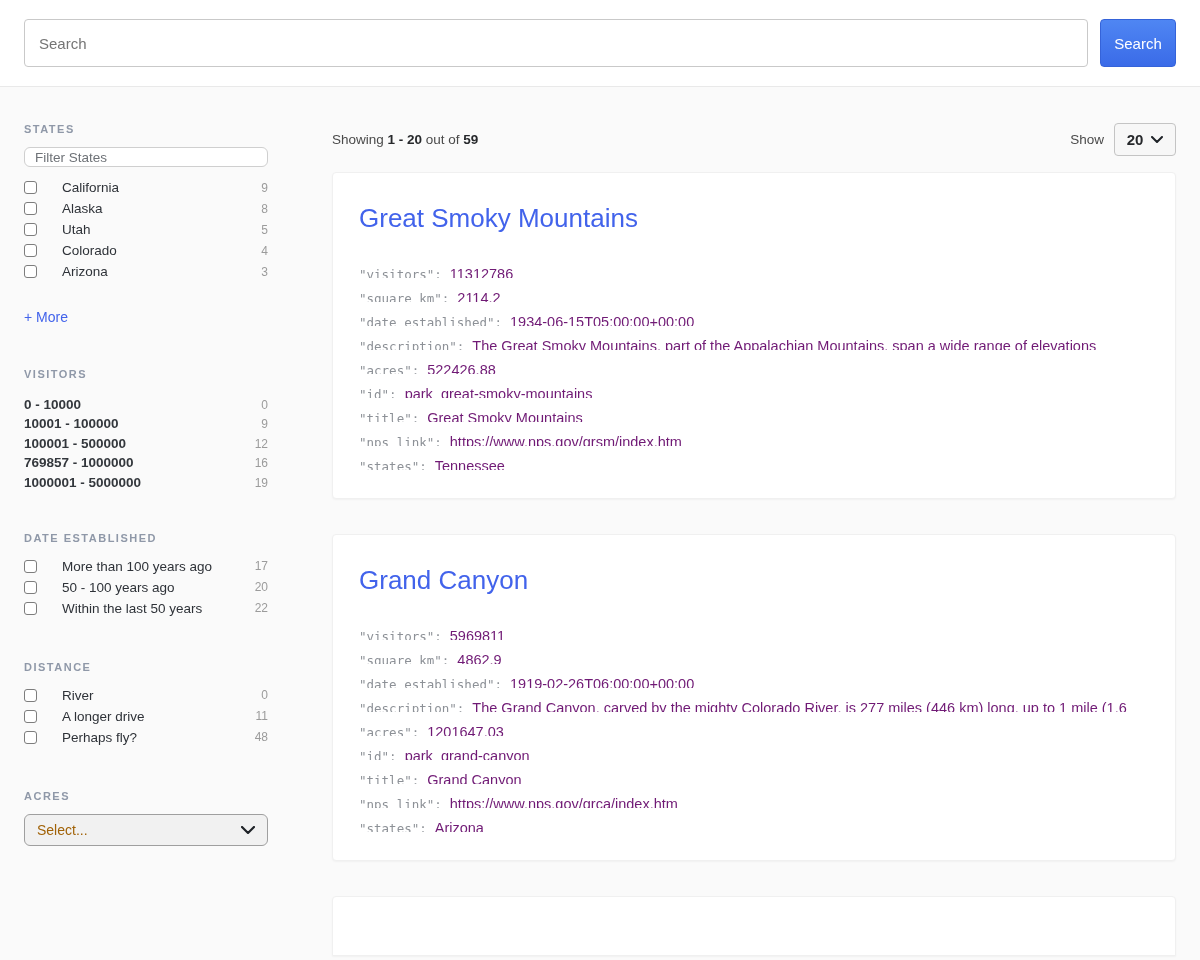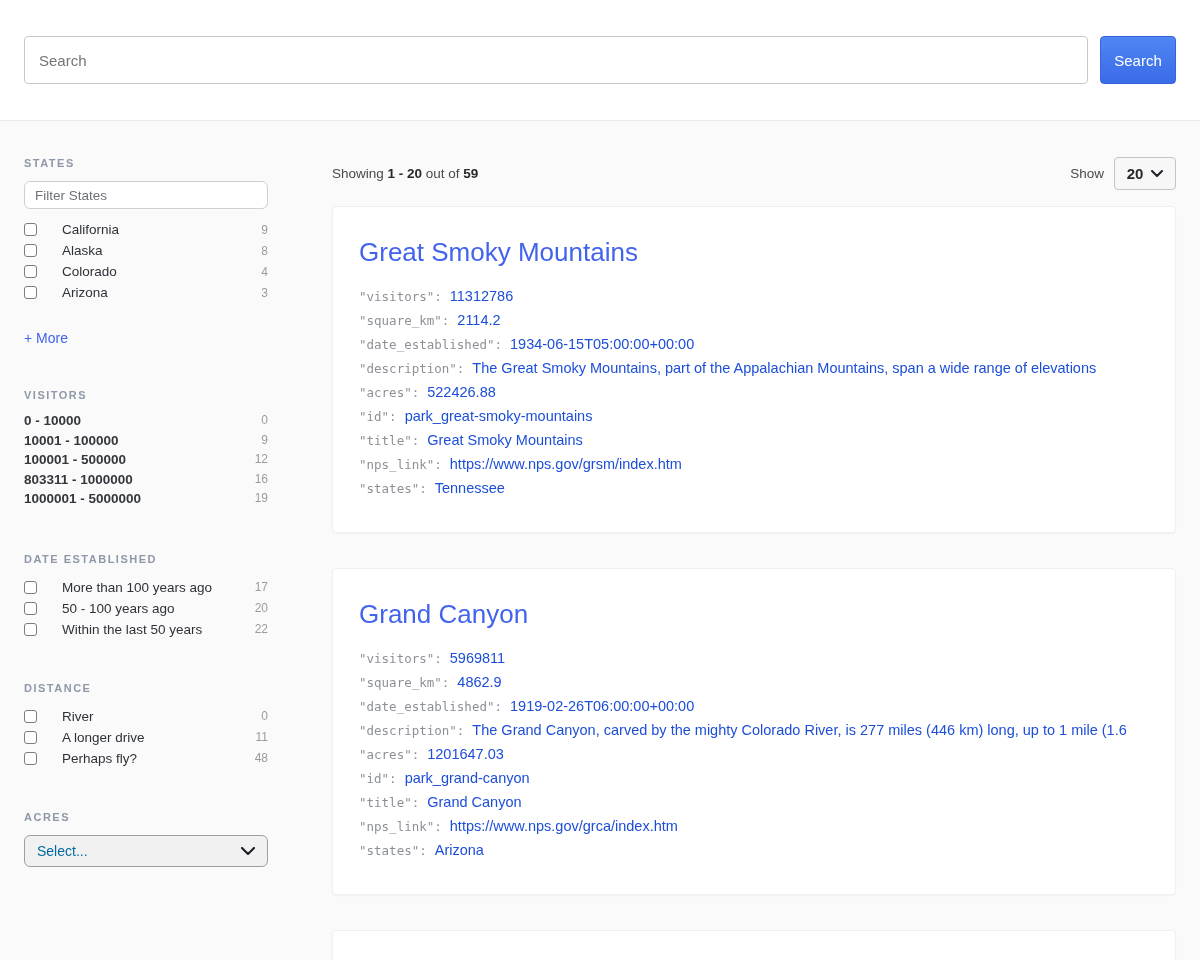--- a/index.html
+++ b/index.html
@@ -5,21 +5,21 @@
   * { box-sizing: border-box; margin: 0; padding: 0; }
   html, body { width: 1200px; height: 960px; overflow: hidden; }
   body {
     font-family: "Liberation Sans", sans-serif;
     background: #fafafa;
     color: #222;
   }
 
   
   .topbar {
-    height: 121px;
+    height: 87px;
     background: #ffffff;
     border-bottom: 1px solid #e9e9e9;
     display: flex;
     align-items: center;
     padding: 0 24px;
   }
   .search-input {
     flex: 1;
     height: 48px;
     border: 1px solid #c9c9c9;
@@ -57,21 +57,21 @@
   .facet-section { margin-bottom: 42px; }
   .facet-title {
     font-size: 11px;
     font-weight: 700;
     letter-spacing: 1.5px;
     color: #8f98a8;
     margin-bottom: 12px;
   }
   .filter-input {
     width: 100%;
-    height: 28px;
+    height: 20px;
     border: 1px solid #cfcfcf;
     border-radius: 6px;
     padding: 0 10px;
     font-size: 13.5px;
     font-family: "Liberation Sans", sans-serif;
     color: #444;
     background: #fff;
     outline: none;
     margin-bottom: 10px;
   }
@@ -106,21 +106,21 @@
   }
   .more-link {
     display: inline-block;
     margin-top: 27px;
     font-size: 14px;
     color: #4263eb;
     cursor: pointer;
   }
   .range-row {
     display: flex;
-    align-items: flex-start;
+    align-items: flex-end;
     height: 19.5px;
     cursor: pointer;
   }
   .range-label {
     font-size: 13.5px;
     font-weight: 700;
     color: #33373c;
     flex: 1;
   }
   .select-box {
@@ -129,21 +129,21 @@
     border-radius: 6px;
     background: #f1f1f1;
     display: flex;
     align-items: center;
     padding: 0 12px;
     cursor: pointer;
   }
   .select-box .placeholder {
     flex: 1;
     font-size: 14px;
-    color: #0369a1;
+    color: #a16207;
   }
 
   
   .results-header {
     display: flex;
     align-items: center;
     margin-bottom: 16px;
   }
   .showing {
     font-size: 13.5px;
@@ -199,22 +199,23 @@
   }
   .field-key {
     font-family: "DejaVu Sans Mono", monospace;
     font-size: 12.5px;
     color: #8d9197;
     flex-shrink: 0;
     margin-right: 8px;
   }
   .field-value {
     font-size: 14.5px;
-    color: #1d4ed8;
+    color: #701a75;
     overflow: hidden;
+    margin-top: 12px;
   }
   .partial-card {
     background: #ffffff;
     border: 1px solid #f0f0f0;
     border-top-left-radius: 4px;
     border-top-right-radius: 4px;
     box-shadow: 0 1px 2px rgba(0,0,0,0.04);
     height: 60px;
   }
 </style>
@@ -238,20 +239,25 @@
         <span class="facet-label">California</span>
         <span class="facet-count">9</span>
       </label>
       <label class="facet-row">
         <span class="cb"></span>
         <span class="facet-label">Alaska</span>
         <span class="facet-count">8</span>
       </label>
       <label class="facet-row">
         <span class="cb"></span>
+        <span class="facet-label">Utah</span>
+        <span class="facet-count">5</span>
+      </label>
+      <label class="facet-row">
+        <span class="cb"></span>
         <span class="facet-label">Colorado</span>
         <span class="facet-count">4</span>
       </label>
       <label class="facet-row">
         <span class="cb"></span>
         <span class="facet-label">Arizona</span>
         <span class="facet-count">3</span>
       </label>
       <span class="more-link">+ More</span>
     </div>
@@ -264,21 +270,21 @@
       </div>
       <div class="range-row">
         <span class="range-label">10001 - 100000</span>
         <span class="facet-count">9</span>
       </div>
       <div class="range-row">
         <span class="range-label">100001 - 500000</span>
         <span class="facet-count">12</span>
       </div>
       <div class="range-row">
-        <span class="range-label">803311 - 1000000</span>
+        <span class="range-label">769857 - 1000000</span>
         <span class="facet-count">16</span>
       </div>
       <div class="range-row">
         <span class="range-label">1000001 - 5000000</span>
         <span class="facet-count">19</span>
       </div>
     </div>
 
     <div class="facet-section">
       <div class="facet-title">DATE ESTABLISHED</div>

